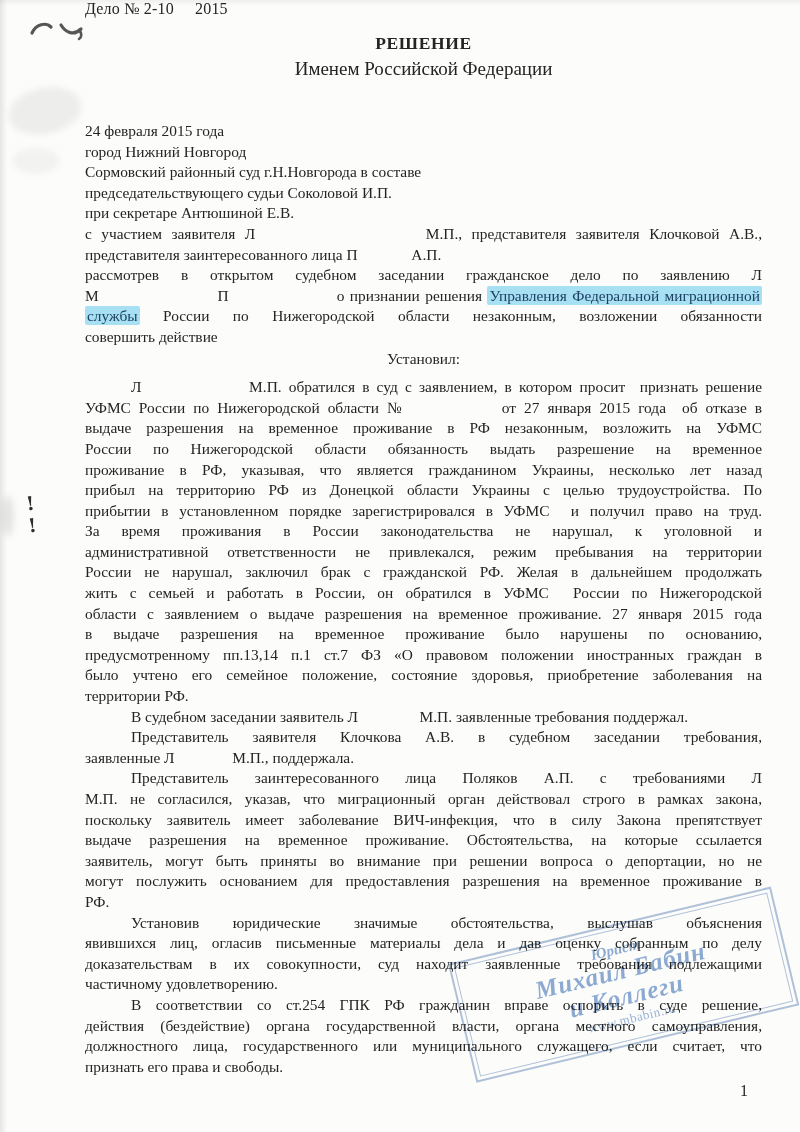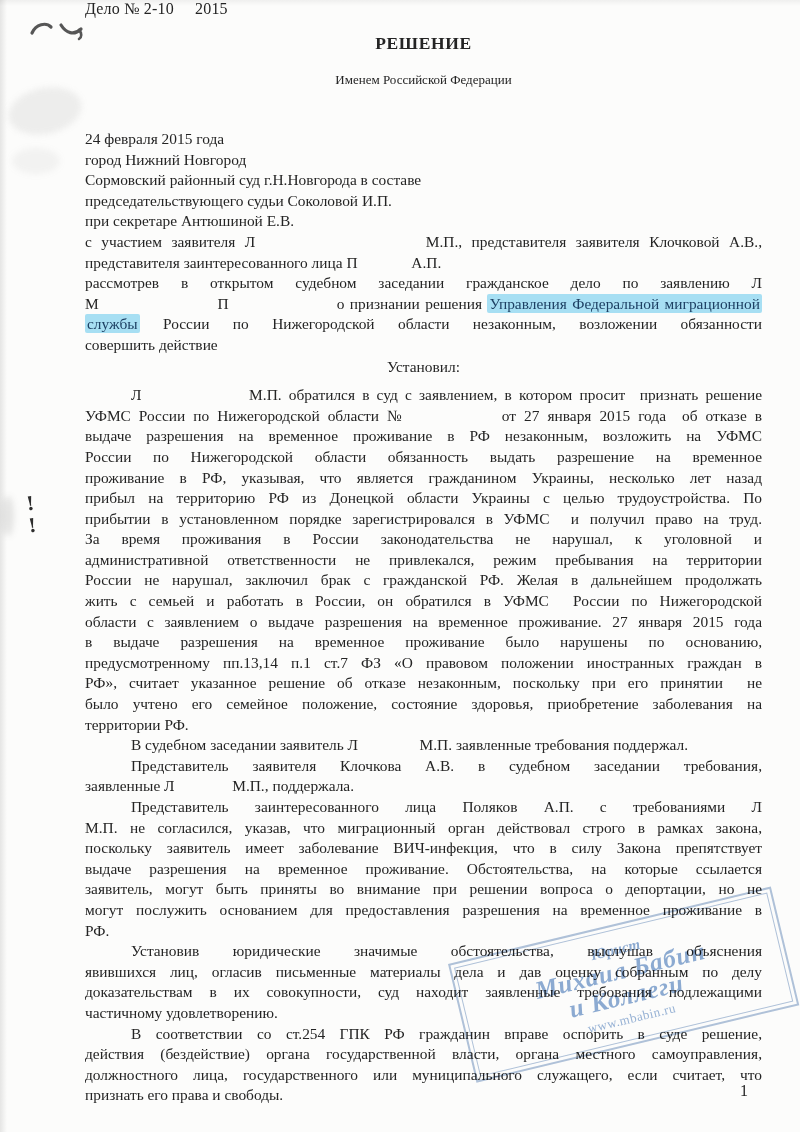--- a/index.html
+++ b/index.html
@@ -16,21 +16,21 @@
   .smudge{position:absolute;border-radius:50%;filter:blur(3px);}
   .smudge.s1{left:8px;top:88px;width:74px;height:46px;background:rgba(110,110,110,.10);transform:rotate(-12deg);}
   .smudge.s2{left:12px;top:148px;width:48px;height:26px;background:rgba(110,110,110,.07);}
   .smudge.s3{left:2px;top:496px;width:12px;height:40px;background:rgba(60,60,60,.12);}
 
   .pen-mark{position:absolute;left:28px;top:16px;opacity:.85;}
 
   .content{position:absolute;left:85px;top:0;width:677px;}
   .case-line{margin-top:0;font-size:16px;letter-spacing:.2px;}
   .title{margin-top:15px;text-align:center;font-weight:bold;font-size:17.5px;letter-spacing:.6px;}
-  .subtitle{text-align:center;font-size:13px;margin-top:18px;}
+  .subtitle{text-align:center;font-size:19px;margin-top:4px;}
   .daterow{display:flex;justify-content:space-between;margin-top:41px;font-size:15.4px;line-height:20.6px;flex-direction:column;}
 
   .body-text{margin-top:0;font-size:15.4px;line-height:20.6px;}
   .ln{min-height:20.6px;}
   .j{text-align:justify;text-align-last:justify;}
   .ind{text-indent:46px;}
   .hl{background:#a7dff3;color:#1d4063;padding:1px 2px 1px 2px;border-radius:2px;}
   .sect{text-align:center;font-size:15.4px;margin:1px 0 8px 0;}
 
   .margin-mark{position:absolute;font-weight:bold;font-size:19px;color:#2e2e2e;
@@ -105,21 +105,20 @@
       <div class="ln j">проживание в РФ, указывая, что является гражданином Украины, несколько лет назад</div>
       <div class="ln j">прибыл на территорию РФ из Донецкой области Украины с целью трудоустройства. По</div>
       <div class="ln j">прибытии в установленном порядке зарегистрировался в УФМС&nbsp; и получил право на труд.</div>
       <div class="ln j">За время проживания в России законодательства не нарушал, к уголовной и</div>
       <div class="ln j">административной ответственности не привлекался, режим пребывания на территории</div>
       <div class="ln j">России не нарушал, заключил брак с гражданской РФ. Желая в дальнейшем продолжать</div>
       <div class="ln j">жить с семьей и работать в России, он обратился в УФМС&nbsp; России по Нижегородской</div>
       <div class="ln j">области с заявлением о выдаче разрешения на временное проживание. 27 января 2015 года</div>
       <div class="ln j">в выдаче разрешения на временное проживание было нарушены по основанию,</div>
       <div class="ln j">предусмотренному пп.13,14 п.1 ст.7 ФЗ «О правовом положении иностранных граждан в</div>
-      <div class="ln j">РФ», считает указанное решение об отказе незаконным, поскольку при его принятии&nbsp; не</div>
       <div class="ln j">было учтено его семейное положение, состояние здоровья, приобретение заболевания на</div>
       <div class="ln">территории РФ.</div>
 
       <div class="ln ind">В судебном заседании заявитель Л&nbsp;&nbsp;&nbsp;&nbsp;&nbsp;&nbsp;&nbsp;&nbsp;&nbsp;&nbsp;&nbsp;&nbsp;&nbsp;&nbsp;&nbsp;&nbsp;М.П. заявленные требования поддержал.</div>
 
       <div class="ln j ind">Представитель заявителя Клочкова А.В. в судебном заседании требования,</div>
       <div class="ln">заявленные Л&nbsp;&nbsp;&nbsp;&nbsp;&nbsp;&nbsp;&nbsp;&nbsp;&nbsp;&nbsp;&nbsp;&nbsp;&nbsp;&nbsp;&nbsp;М.П., поддержала.</div>
 
       <div class="ln j ind">Представитель заинтересованного лица Поляков А.П. с требованиями Л</div>
       <div class="ln j">М.П. не согласился, указав, что миграционный орган действовал строго в рамках закона,</div>

